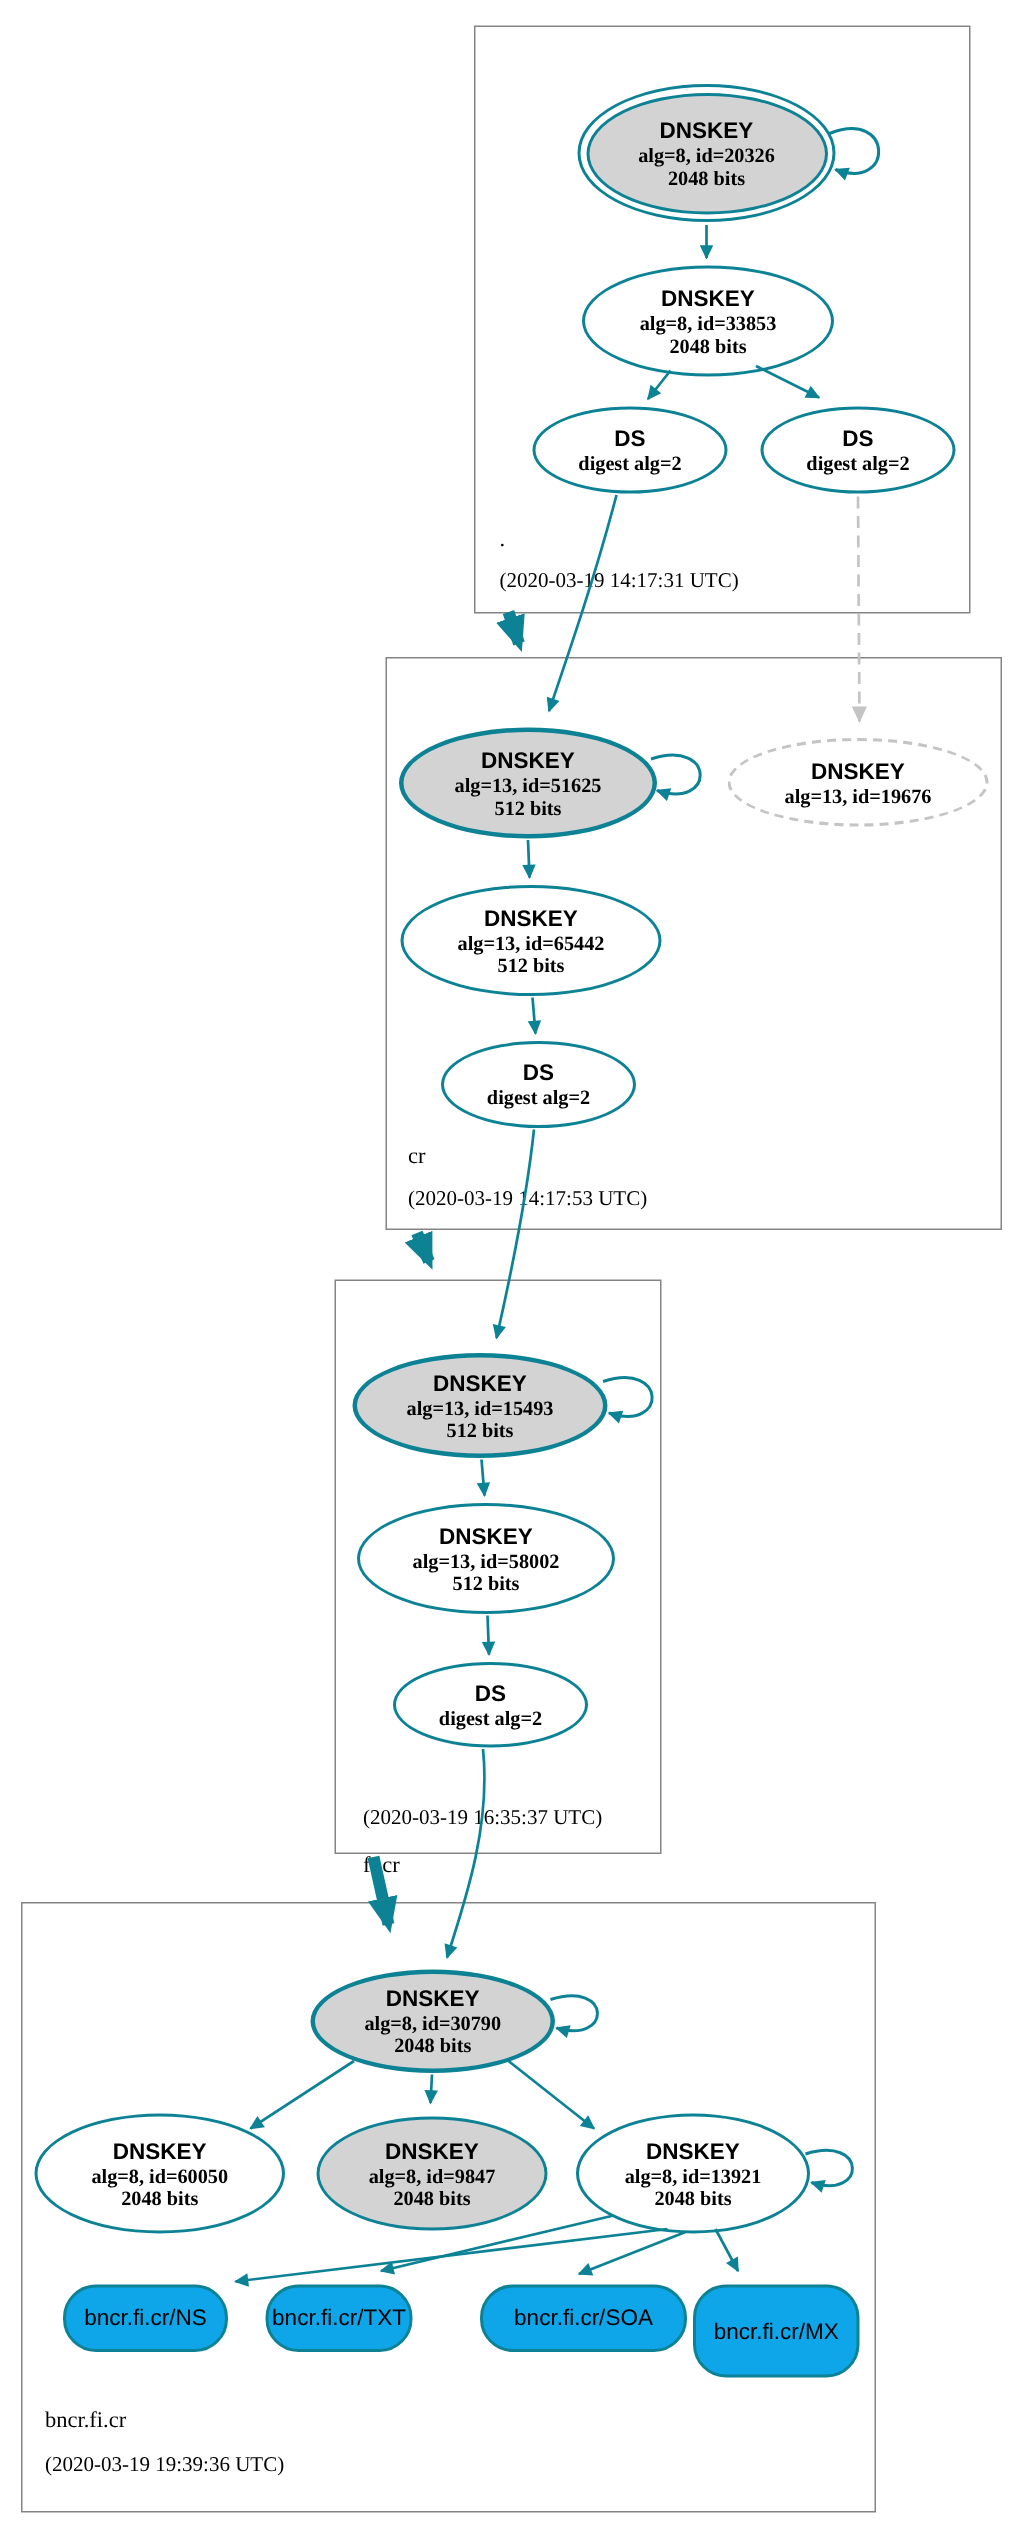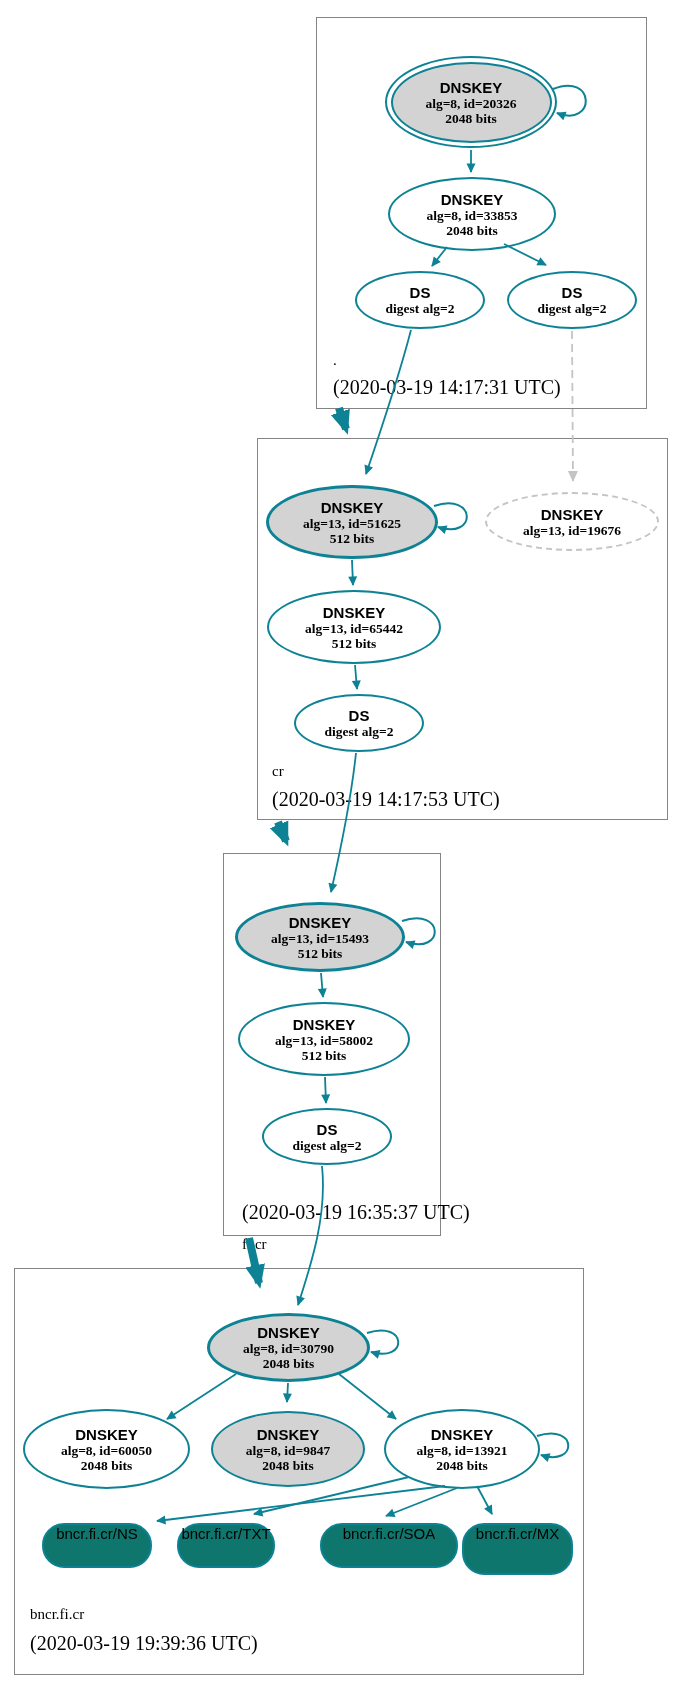--- a/index.html
+++ b/index.html
@@ -6,35 +6,35 @@
     --teal:#0d8295;
     --grayfill:#d3d3d3;
     --dashgray:#c4c4c4;
     --zoneborder:#848484;
   }
   html,body{margin:0;padding:0;background:#fff;}
   #canvas{position:relative;width:684px;height:1692px;background:#fff;overflow:hidden;
           font-family:"Liberation Serif",serif;color:#000;}
   .zone{position:absolute;border:1px solid var(--zoneborder);background:#fff;z-index:0;box-sizing:border-box;}
   .zlabel{position:absolute;z-index:2;font-family:"Liberation Serif",serif;font-size:15px;line-height:16px;}
-  .zts{position:absolute;z-index:2;font-family:"Liberation Serif",serif;font-size:20px;line-height:15px;}
+  .zts{position:absolute;z-index:2;font-family:"Liberation Serif",serif;font-size:14px;line-height:15px;}
   .node{position:absolute;border-radius:50%;border:2px solid var(--teal);background:#fff;
         display:flex;flex-direction:column;align-items:center;justify-content:center;
         text-align:center;z-index:2;box-sizing:border-box;font-weight:bold;}
   .node.gray{background:var(--grayfill);}
   .node.thick{border-width:3px;}
   .node.dashedN{border:2px dashed var(--dashgray);}
   .node.double{border-width:2.5px;background:#fff;}
   .node .inner{position:absolute;left:3.5px;top:3.5px;right:3.5px;bottom:3.5px;border-radius:50%;
         border:2.5px solid var(--teal);background:var(--grayfill);
         display:flex;flex-direction:column;align-items:center;justify-content:center;text-align:center;}
   .nt{font-family:"Liberation Sans",sans-serif;font-size:15px;line-height:17px;}
   .nd{font-family:"Liberation Serif",serif;font-size:13.5px;line-height:15px;}
-  .rrset{position:absolute;border:2px solid var(--teal);border-radius:22px;background:#0f766e;z-index:2;
-         display:flex;align-items:flex-start;justify-content:center;
+  .rrset{position:absolute;border:2px solid var(--teal);border-radius:22px;background:#0ea5e9;z-index:2;
+         display:flex;align-items:center;justify-content:center;
          font-family:"Liberation Sans",sans-serif;font-size:15px;box-sizing:border-box;}
   #edges{position:absolute;left:0;top:0;z-index:3;pointer-events:none;}
   .e{stroke:var(--teal);stroke-width:1.8;fill:none;}
   .eloop{stroke:var(--teal);stroke-width:2;fill:none;}
   .ethick{stroke:var(--teal);stroke-width:8;fill:none;}
   .edash{stroke:var(--dashgray);stroke-width:1.8;fill:none;stroke-dasharray:8 5;}
 </style>
 </head>
 <body>
 
@@ -132,21 +132,21 @@
 
   <div class="rrset" style="left:42px;top:1523px;width:110px;height:45px">
     <span>bncr.fi.cr/NS</span>
   </div>
   <div class="rrset" style="left:177px;top:1523px;width:98px;height:45px">
     <span>bncr.fi.cr/TXT</span>
   </div>
   <div class="rrset" style="left:320px;top:1523px;width:138px;height:45px">
     <span>bncr.fi.cr/SOA</span>
   </div>
-  <div class="rrset" style="left:462px;top:1523px;width:111px;height:52px">
+  <div class="rrset" style="left:462px;top:1523px;width:111px;height:62px">
     <span>bncr.fi.cr/MX</span>
   </div>
 
   <svg id="edges" width="684" height="1692" viewBox="0 0 684 1692">
     <defs>
       <marker id="arr" markerUnits="userSpaceOnUse" markerWidth="12" markerHeight="12" refX="9.5" refY="6" orient="auto">
         <path d="M1,1.5 L10.5,6 L1,10.5 Z" fill="#0d8295"></path>
       </marker>
       <marker id="arrB" markerUnits="userSpaceOnUse" markerWidth="26" markerHeight="24" refX="18" refY="12" orient="auto">
         <path d="M0,2 L24,12 L0,22 Z" fill="#0d8295"></path>

